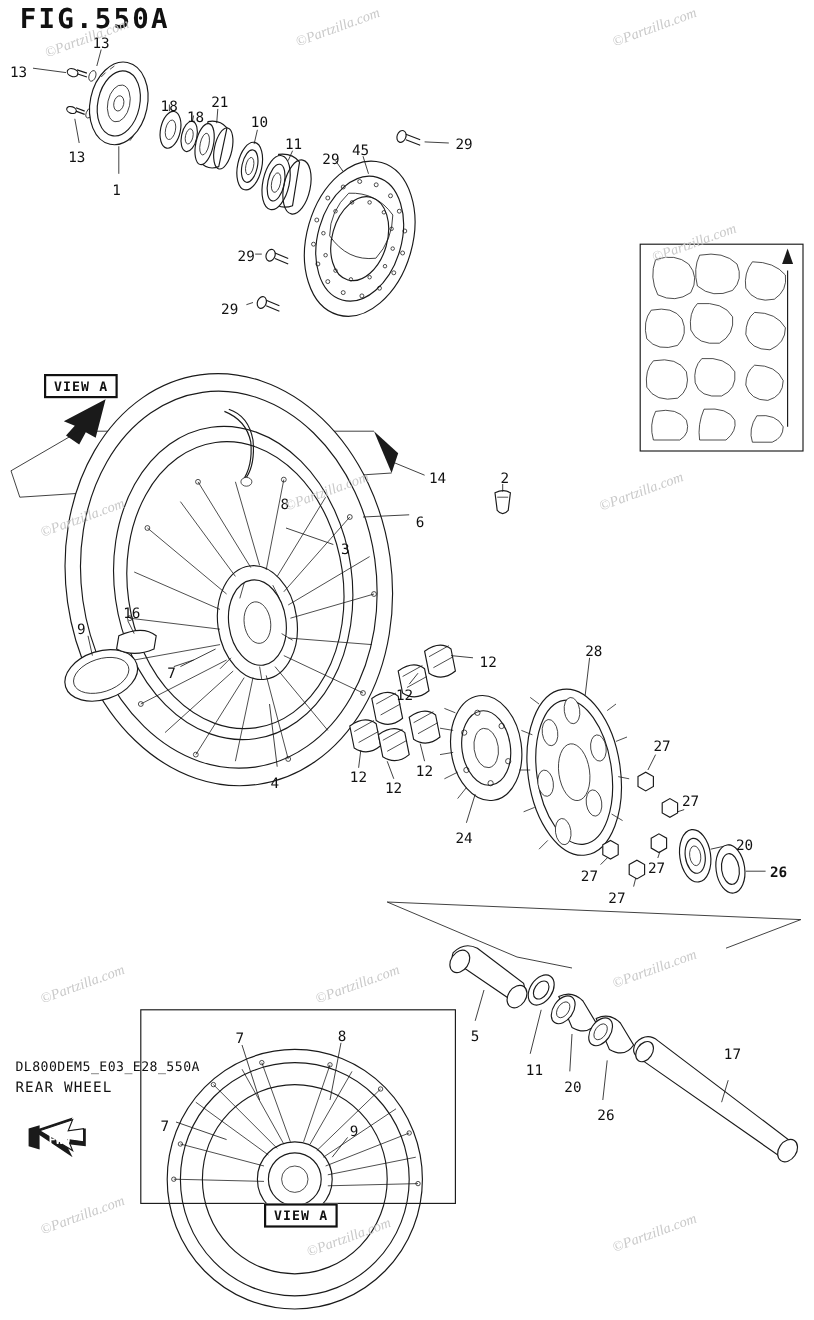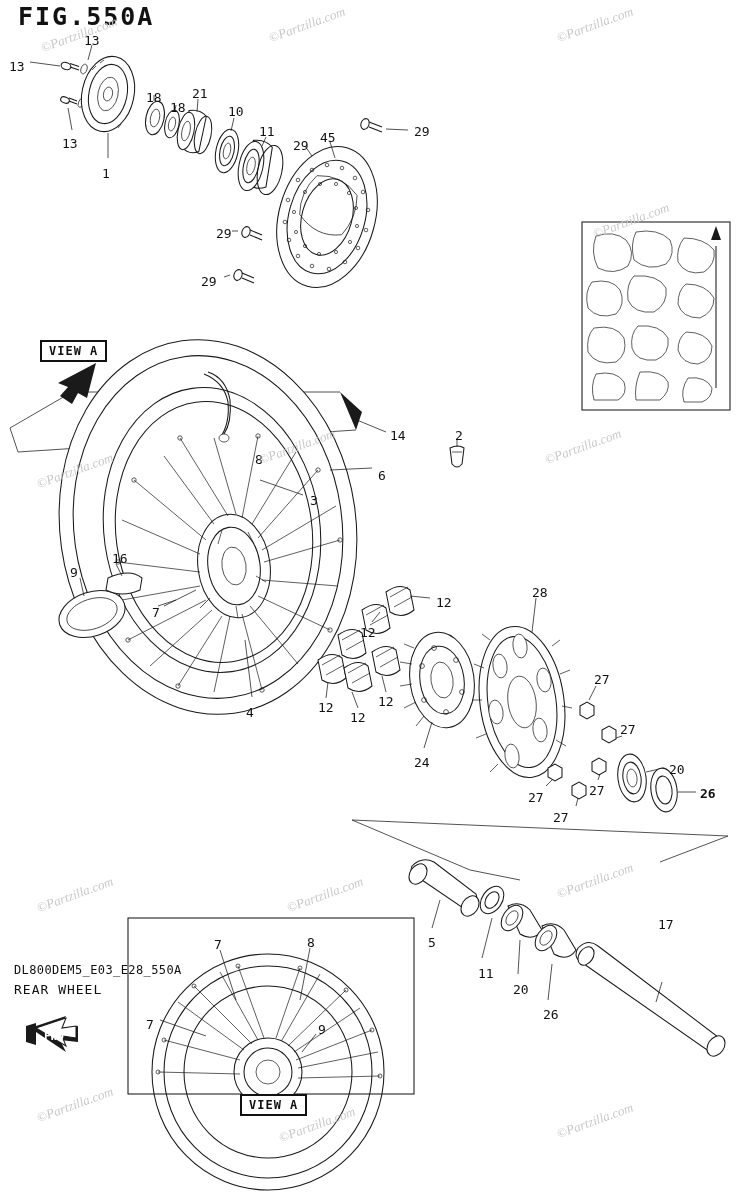--- a/index.html
+++ b/index.html
@@ -473,21 +473,21 @@
       <div class="callout" style="left: 620px; top: 722px;">27</div>
       <div class="callout" style="left: 528px; top: 790px;">27</div>
       <div class="callout" style="left: 553px; top: 810px;">27</div>
       <div class="callout" style="left: 589px; top: 783px;">27</div>
       <div class="callout" style="left: 669px; top: 762px;">20</div>
       <div class="callout" style="left: 700px; top: 786px; font-weight: bold;">26</div>
       <div class="callout" style="left: 428px; top: 935px;">5</div>
       <div class="callout" style="left: 478px; top: 966px;">11</div>
       <div class="callout" style="left: 513px; top: 982px;">20</div>
       <div class="callout" style="left: 543px; top: 1007px;">26</div>
-      <div class="callout" style="left: 658px; top: 917px;">17</div>
+      <div class="callout" style="left: 658px; top: 952px;">17</div>
       <div class="callout" style="left: 214px; top: 937px;">7</div>
       <div class="callout" style="left: 307px; top: 935px;">8</div>
       <div class="callout" style="left: 146px; top: 1017px;">7</div>
       <div class="callout" style="left: 318px; top: 1022px;">9</div>
     </div>
 
   <div id="watermarks">
       <div class="wm" style="left: 44px; top: 40px;">©Partzilla.com</div>
       <div class="wm" style="left: 272px; top: 30px;">©Partzilla.com</div>
       <div class="wm" style="left: 560px; top: 30px;">©Partzilla.com</div>

